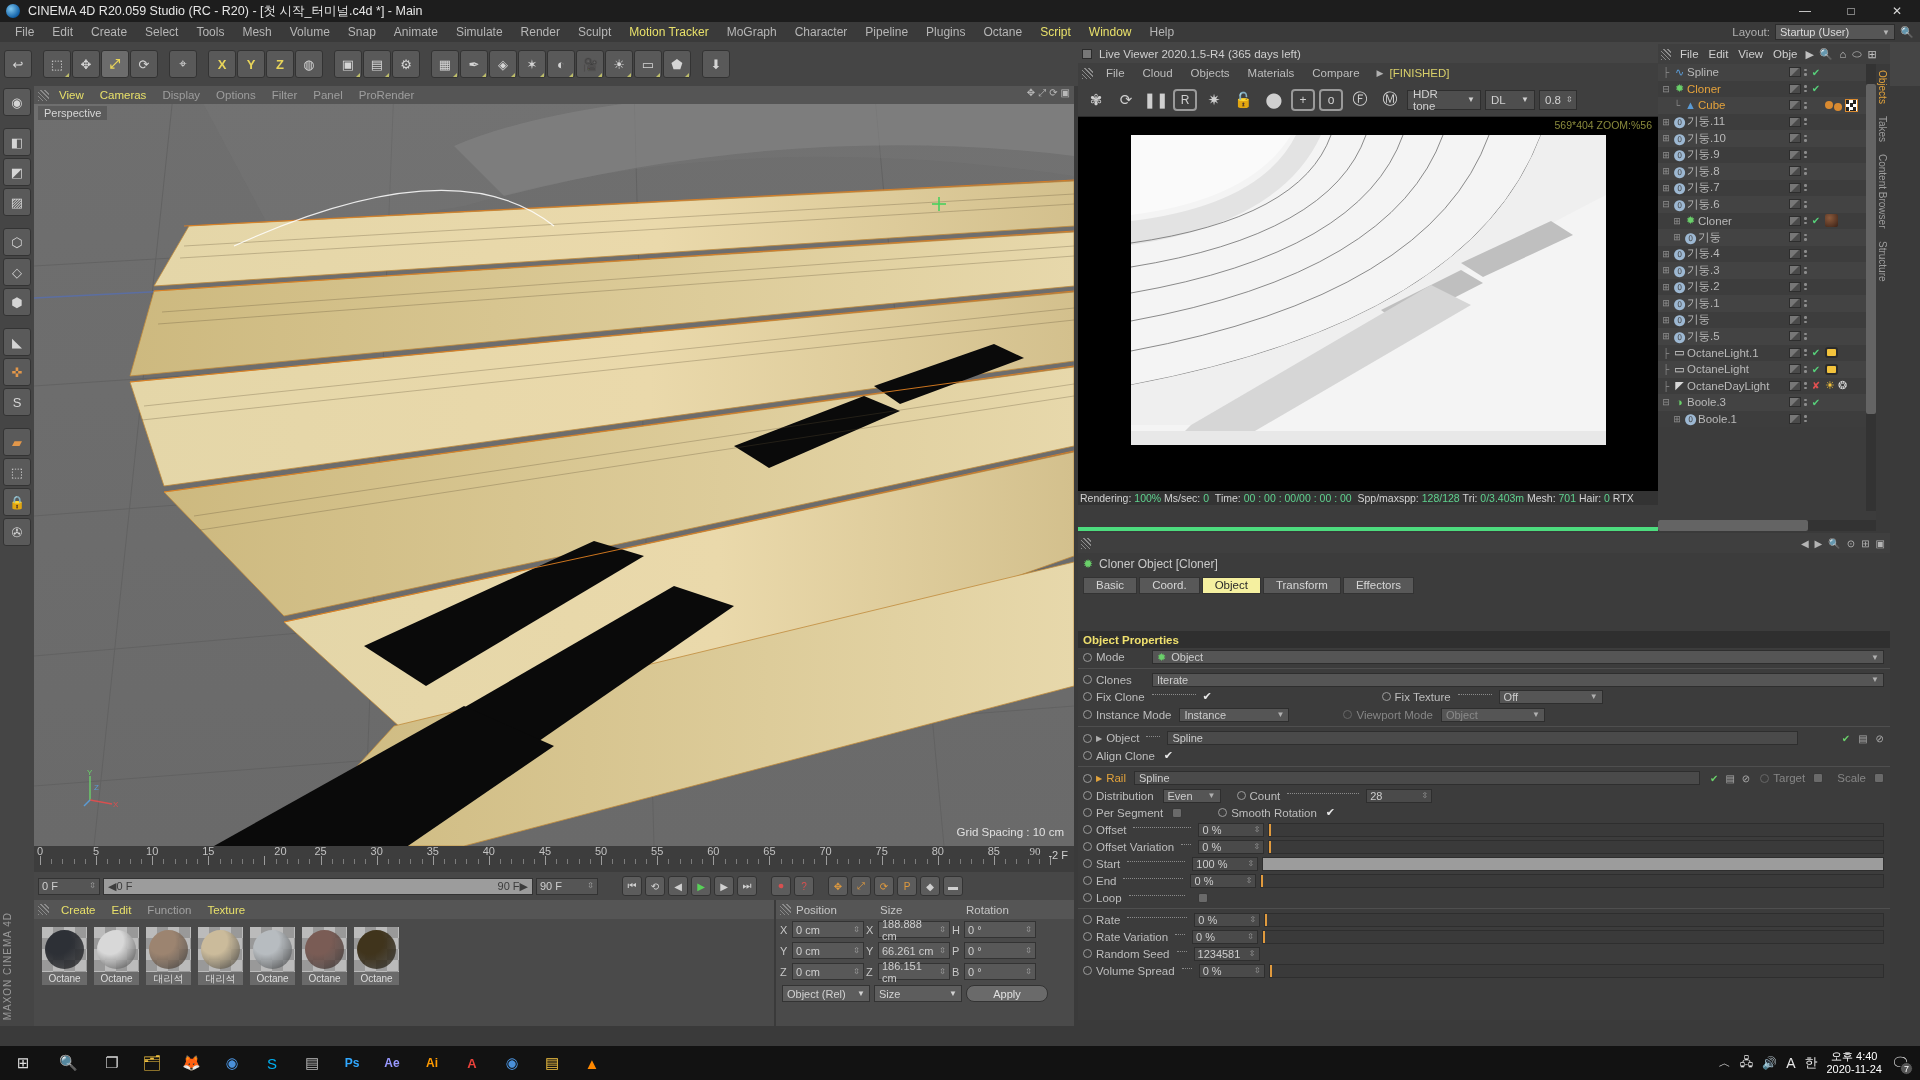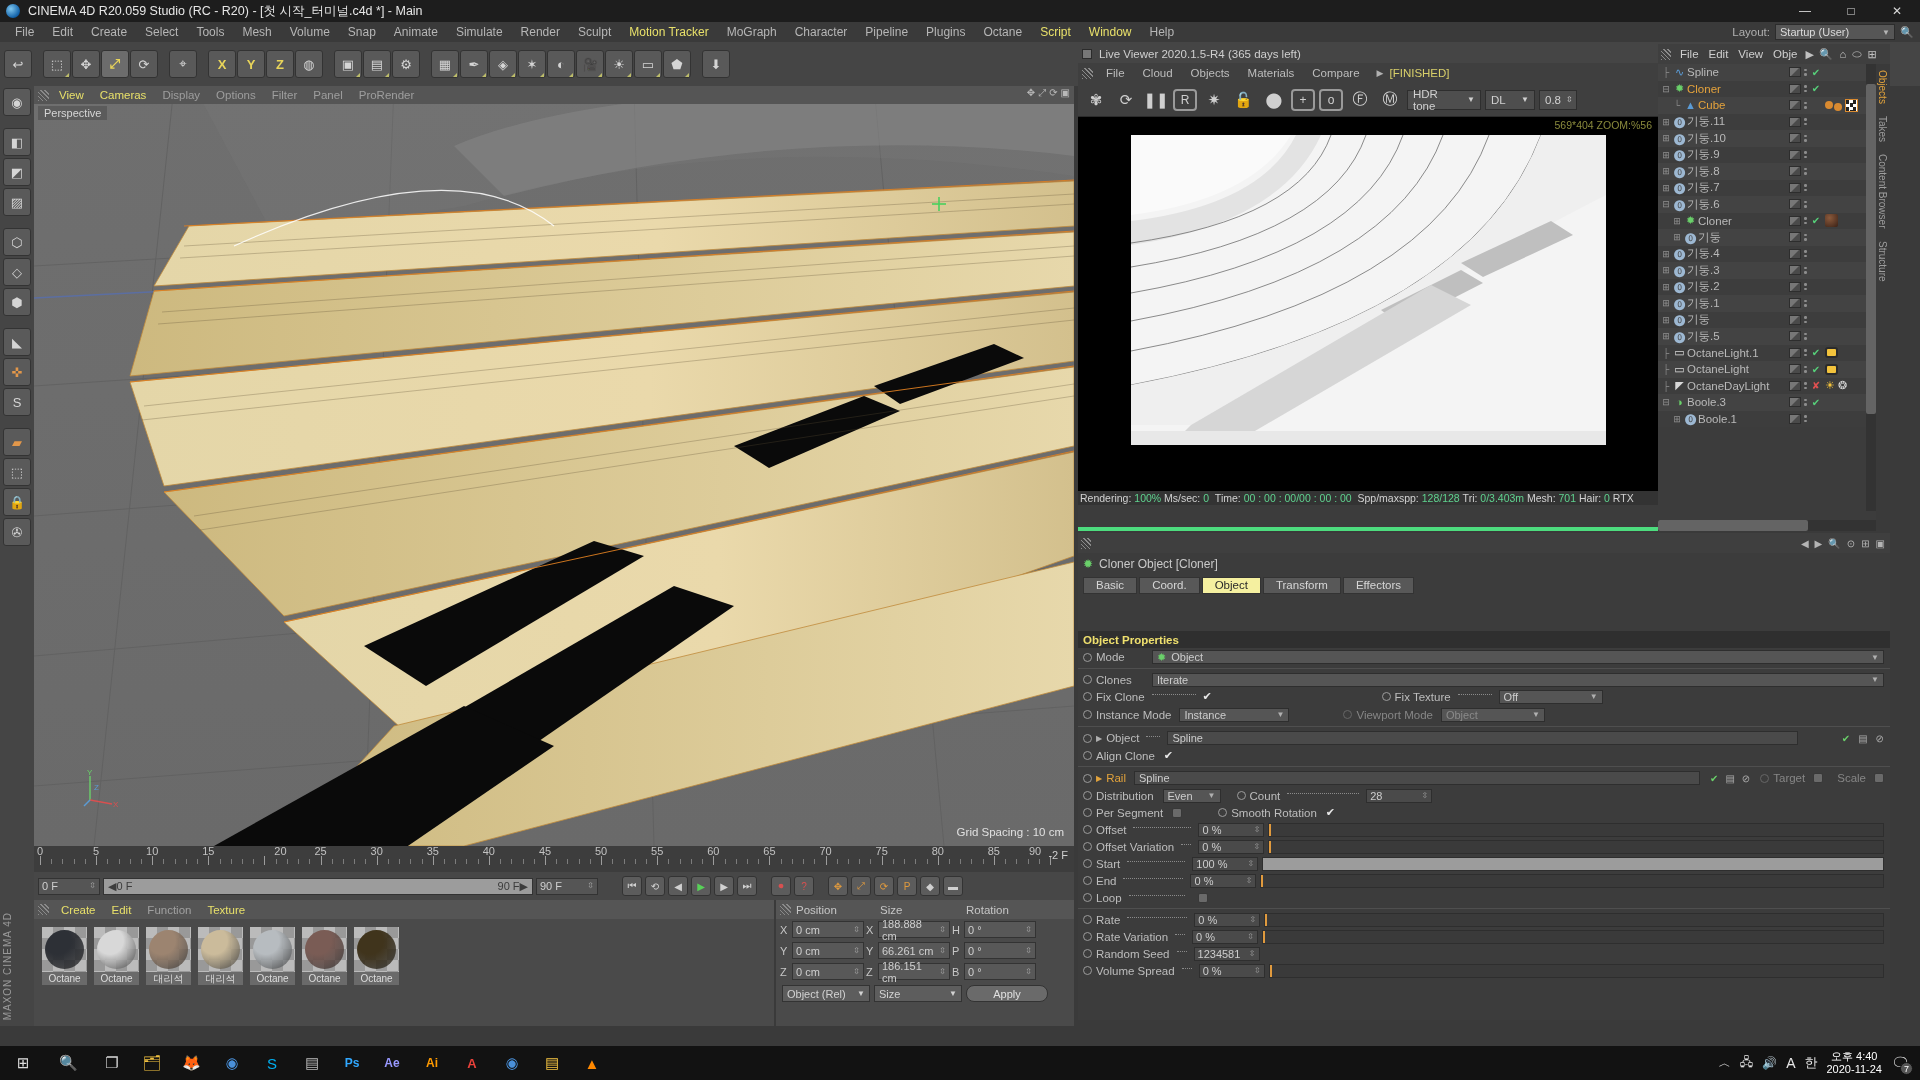--- a/index.html
+++ b/index.html
@@ -538,21 +538,21 @@
         <div class="tl-tick" style="left: 915px;"></div>
         <div class="tl-tick" style="left: 926.222px;"></div>
         <div class="tl-tick" style="left: 937.444px;"></div>
         <div class="tl-tick" style="left: 948.667px;"></div>
         <div class="tl-num" style="left: 959.889px;">85</div>
         <div class="tl-tick maj" style="left: 959.889px;"></div>
         <div class="tl-tick" style="left: 971.111px;"></div>
         <div class="tl-tick" style="left: 982.333px;"></div>
         <div class="tl-tick" style="left: 993.556px;"></div>
         <div class="tl-tick" style="left: 1004.78px;"></div>
-        <div class="tl-num" style="left: 1001px;">90</div>
+        <div class="tl-num" style="left: 1001px; font-family: Liberation Serif, serif;">90</div>
         <div class="tl-tick maj" style="left: 1016px;"></div>
       </div>
     <div style="position:absolute;right:6px;top:3px;font-size:11px;color:#cfcfcf">-2 F</div>
   </div>
 
   <div class="tl-bar">
     <div class="num-field" style="width:62px">
       <span>0 F</span>
       <span class="sp">⇳</span>
     </div>

